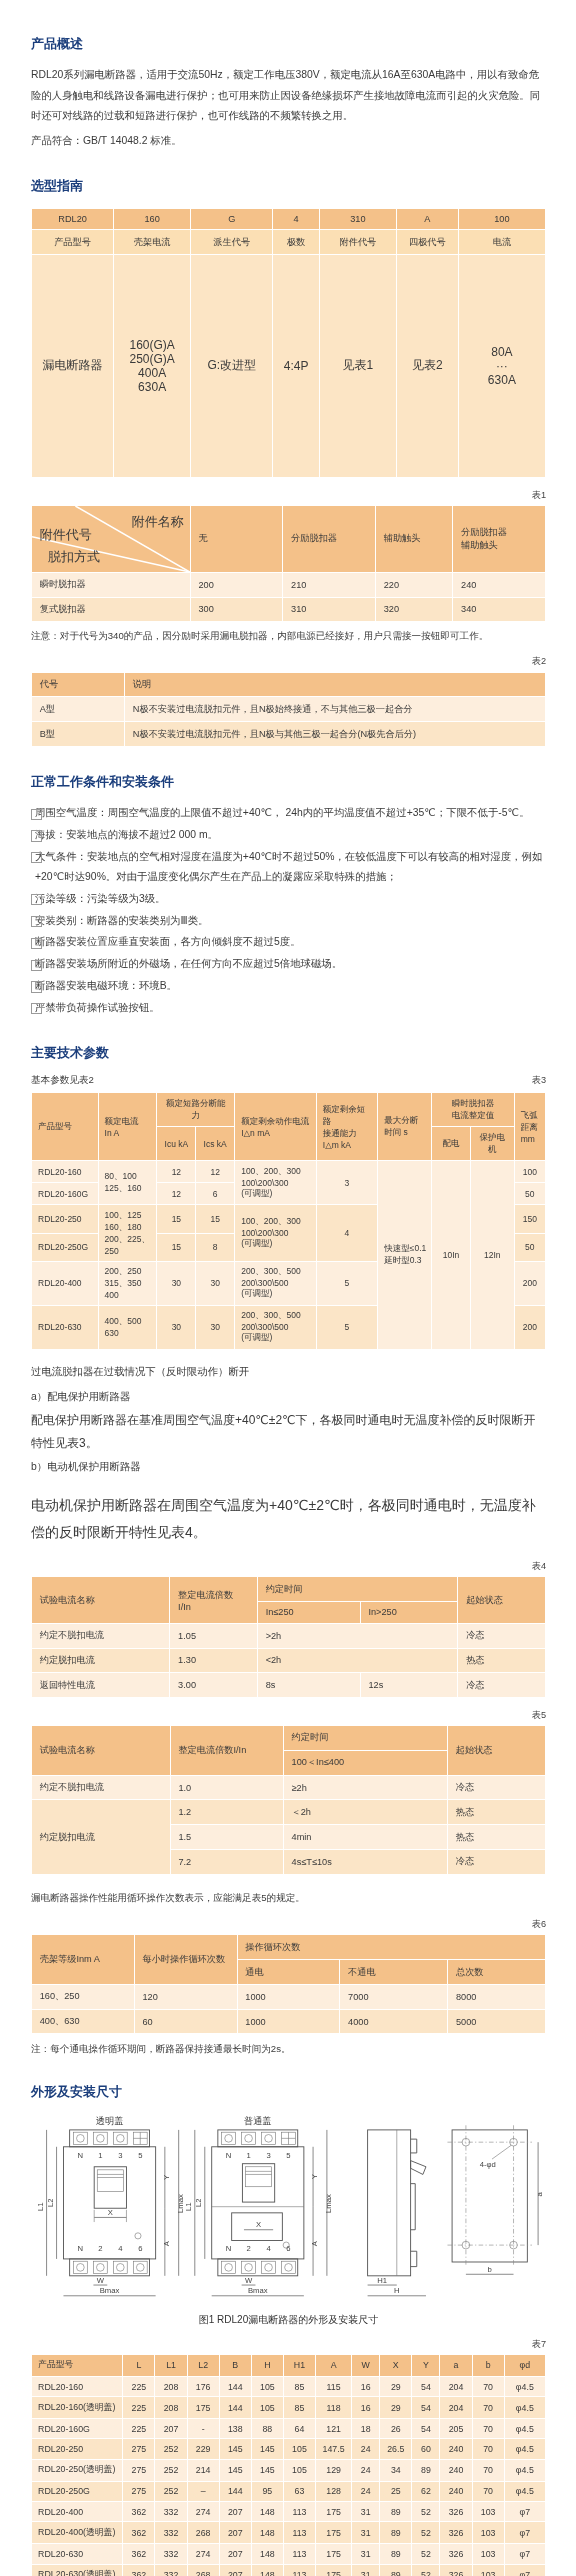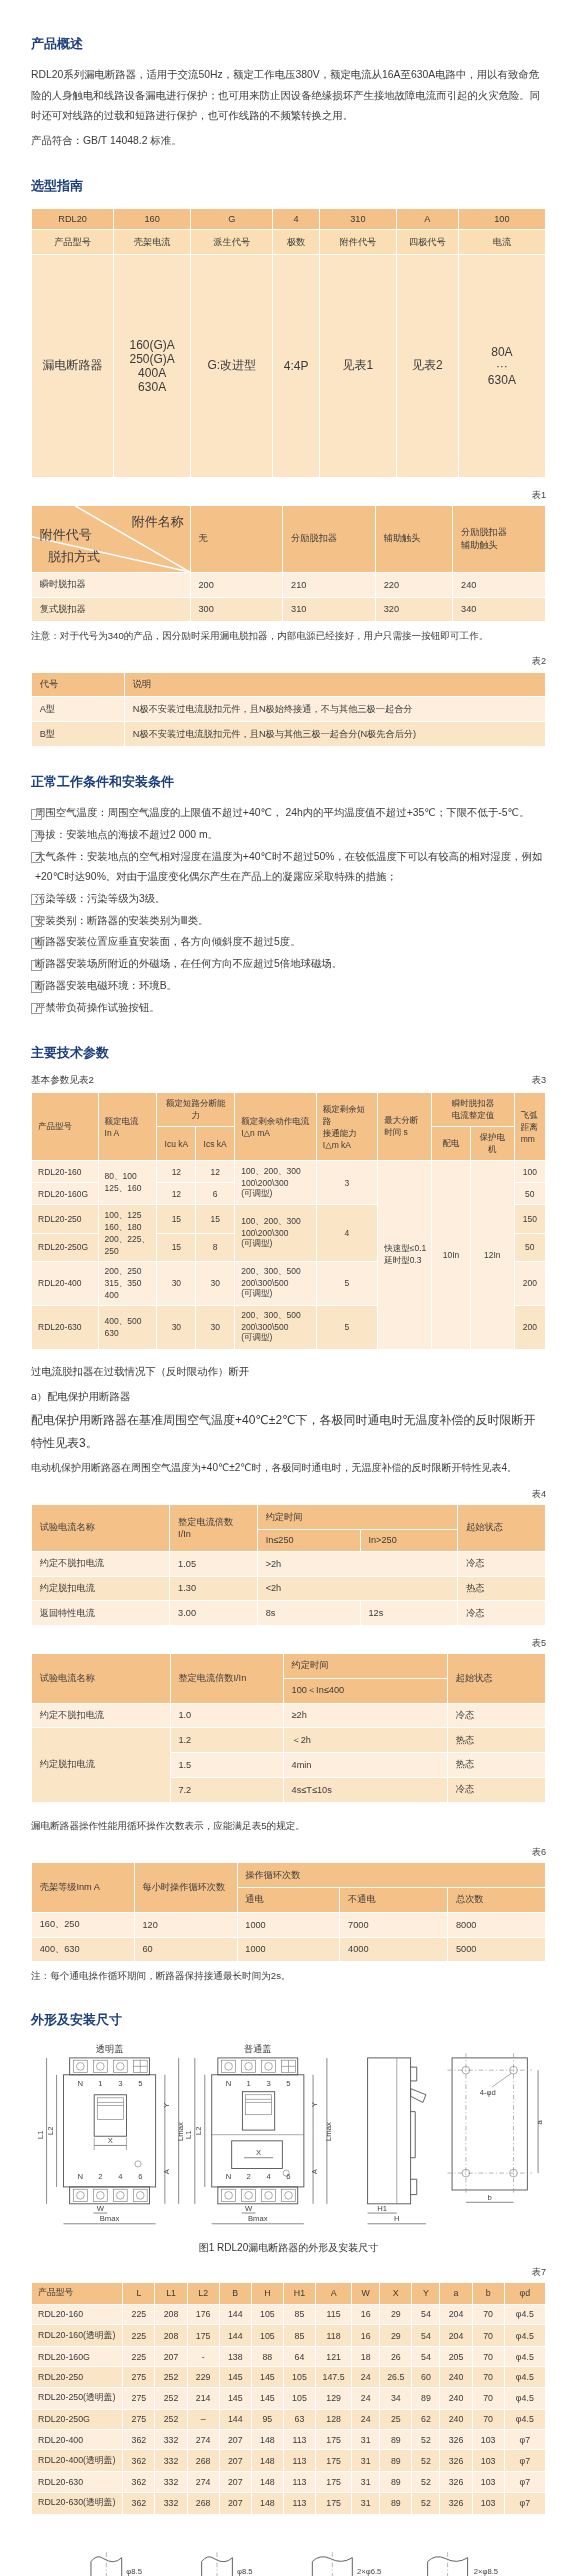--- a/index.html
+++ b/index.html
@@ -302,21 +302,22 @@
 (可调型)</td>
           <td>5</td>
           <td>200</td>
         </tr>
       </tbody>
     </table>
 
     <p class="body-text" style="margin-top:12.3px;">过电流脱扣器在过载情况下（反时限动作）断开</p>
     <p class="body-text" style="margin:1.5px 0;">a）配电保护用断路器</p>
     <p class="body-text" style="margin:1.5px 0;font-size:12px;">配电保护用断路器在基准周围空气温度+40℃±2℃下，各极同时通电时无温度补偿的反时限断开特性见表3。</p>
-    <p class="body-text" style="margin:2px 0;font-size:10px;">电动机保护用断路器在周围空气温度为+40℃±2℃时，各极同时通电时，无温度补偿的反时限断开特性见表4。</p>
+    <p class="body-text" style="margin:1.5px 0;">b）电动机保护用断路器</p>
+    <p class="body-text" style="margin:14px 0;font-size:14px;">电动机保护用断路器在周围空气温度为+40℃±2℃时，各极同时通电时，无温度补偿的反时限断开特性见表4。</p>
 
     <div class="tbl-label">表4</div>
     <table class="t45">
       <colgroup>
           <col style="width:27%">
           <col style="width:17%">
           <col style="width:20%">
           <col style="width:19%">
           <col style="width:17%">
         </colgroup>

